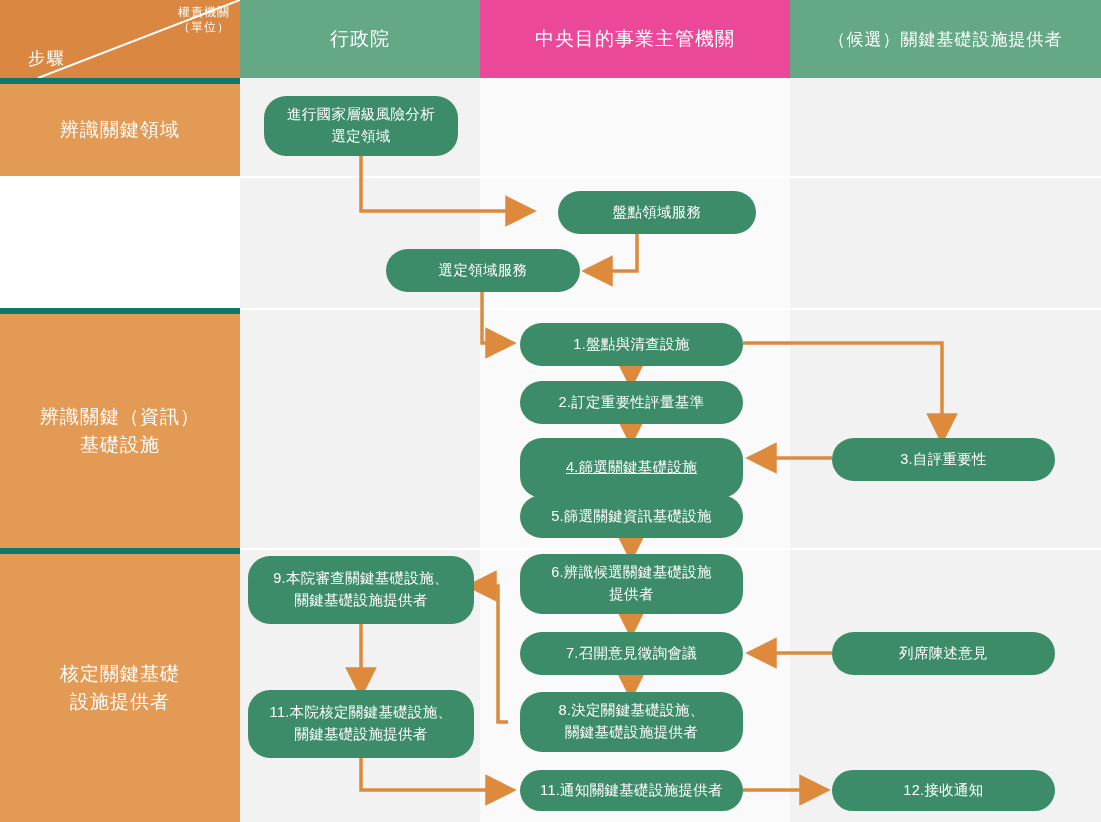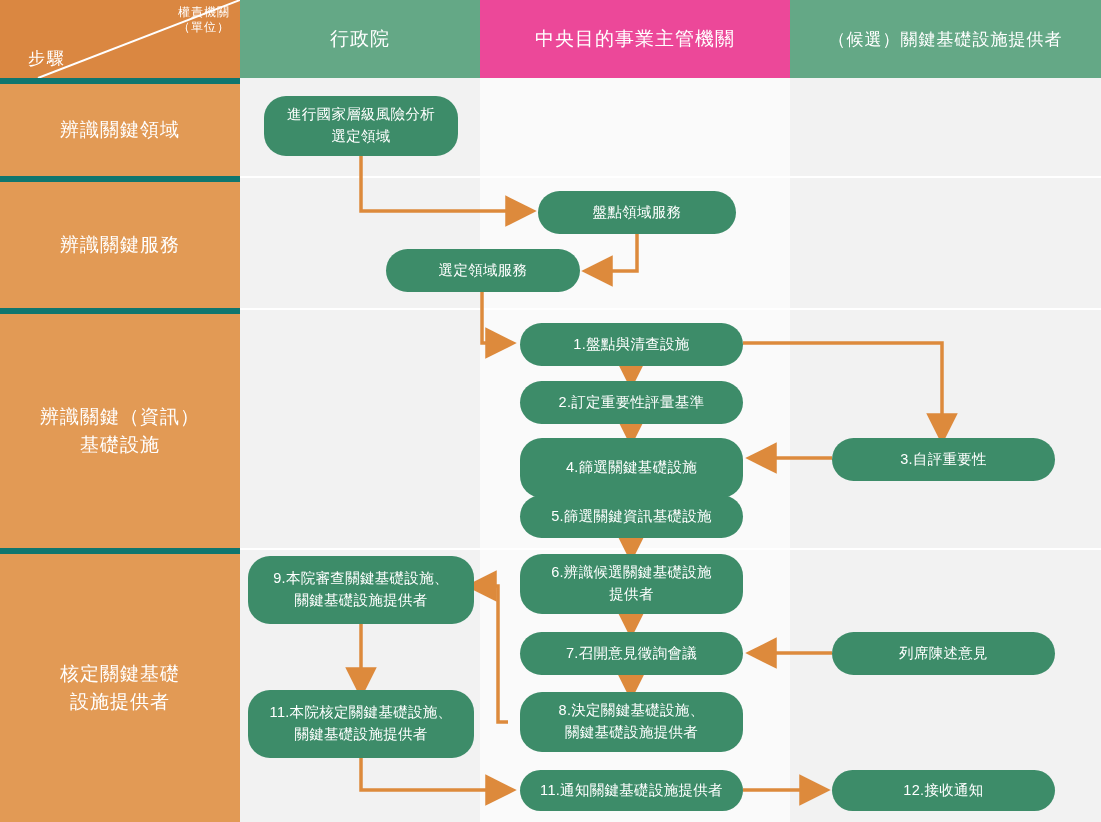--- a/index.html
+++ b/index.html
@@ -139,21 +139,20 @@
       <span>（單位）</span>
     </span>
     <span class="lbl-bottom">步驟</span>
   </div>
 
   <div class="hdr hdr-2">行政院</div>
   <div class="hdr hdr-3">中央目的事業主管機關</div>
   <div class="hdr hdr-4">（候選）關鍵基礎設施提供者</div>
 
   <div class="step" style="top:78px;height:98px">辨識關鍵領域</div>
-  <div class="step" style="top:176px;height:132px">辨識關鍵服務</div>
   <div class="step" style="top:308px;height:240px">
     <span>
       <span>辨識關鍵（資訊）</span><br>
       <span>基礎設施</span>
     </span>
   </div>
   <div class="step" style="top:548px;height:274px">
     <span>
       <span>核定關鍵基礎</span><br>
       <span>設施提供者</span>
@@ -202,31 +201,31 @@
     </g>
   </svg>
 
   <div class="node" style="left:264px; top:96px; width:194px; height:60px;">
     <span>
       <span>進行國家層級風險分析</span><br>
       <span>選定領域</span>
     </span>
   </div>
 
-  <div class="node" style="left:538px; top:191px; width:198px; height:43px;">盤點領域服務</div>
+  <div class="node" style="left:558px; top:191px; width:198px; height:43px;">盤點領域服務</div>
 
   <div class="node" style="left:386px; top:249px; width:194px; height:43px;">選定領域服務</div>
 
   <div class="node" style="left:520px; top:323px; width:223px; height:43px;">1.盤點與清查設施</div>
 
   <div class="node" style="left:520px; top:381px; width:223px; height:43px;">2.訂定重要性評量基準</div>
 
   <div class="node" style="left:832px; top:438px; width:223px; height:43px;">3.自評重要性</div>
 
-  <div class="node" style="left:520px; top:438px; width:223px; height:60px;">4.篩選關鍵基礎設施</div>
+  <div class="node" style="left:520px; top:438px; width:223px; height:60px;text-decoration:underline;">4.篩選關鍵基礎設施</div>
 
   <div class="node" style="left:520px; top:495px; width:223px; height:43px;">5.篩選關鍵資訊基礎設施</div>
 
   <div class="node" style="left:520px; top:554px; width:223px; height:60px;">
     <span>
       <span>6.辨識候選關鍵基礎設施</span><br>
       <span>提供者</span>
     </span>
   </div>
 

